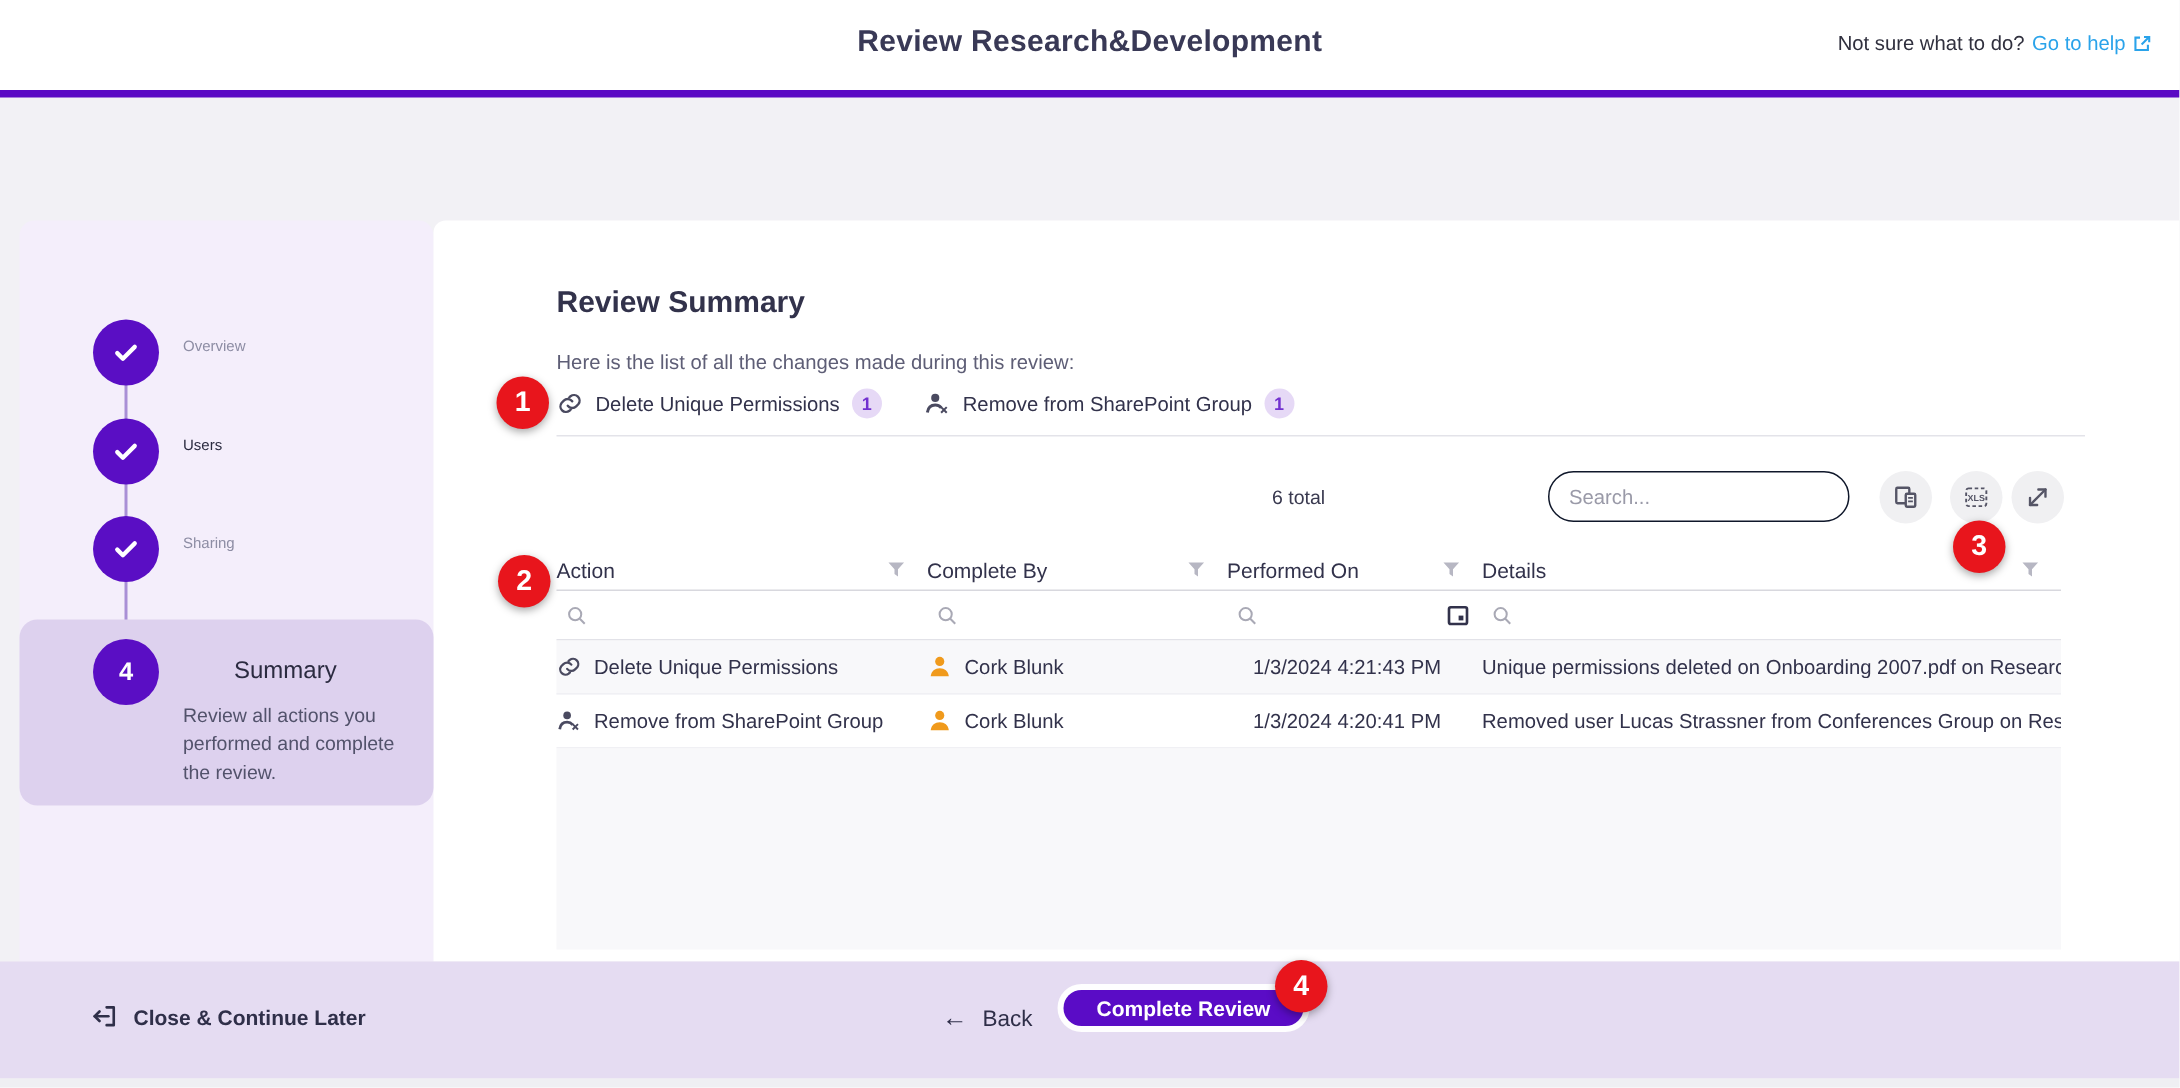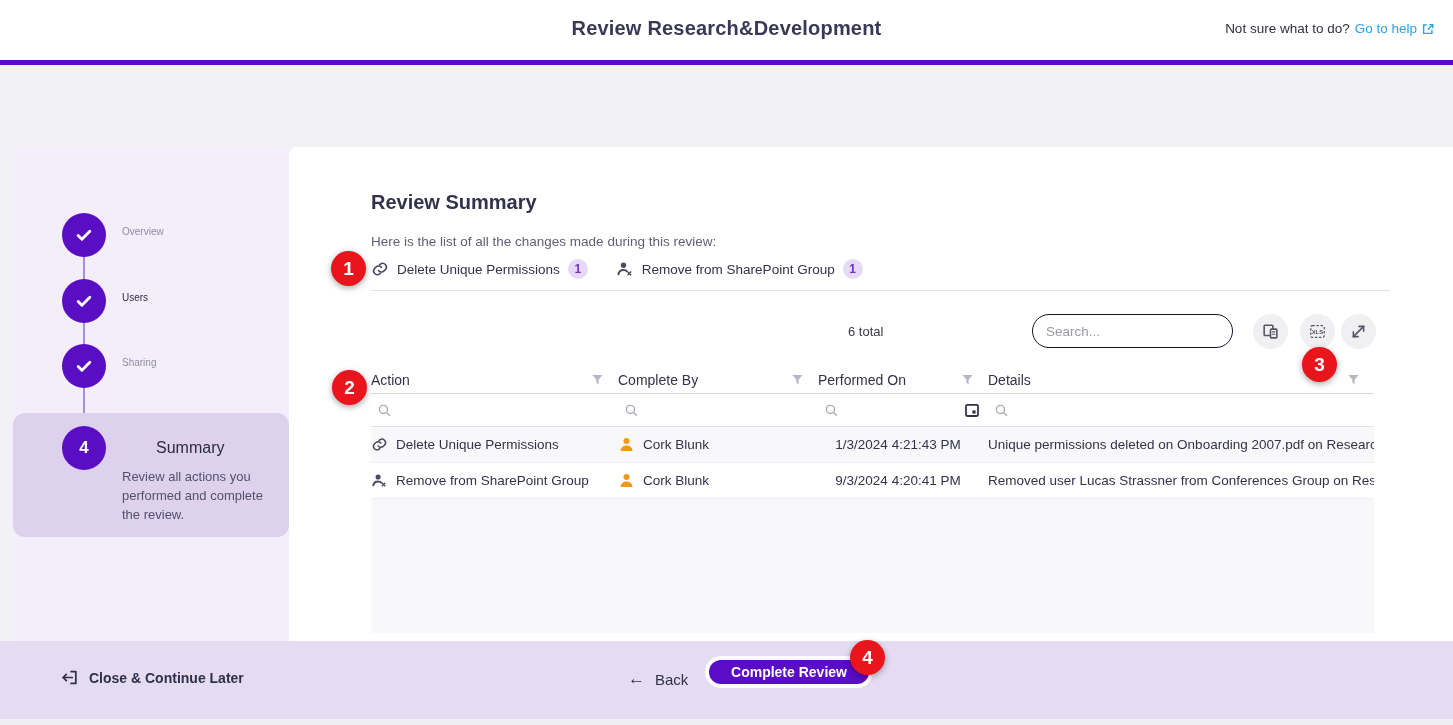--- a/index.html
+++ b/index.html
@@ -300,21 +300,21 @@
         </svg>
       <span>Remove from SharePoint Group</span>
     </div>
     <div class="dcell col-by cell-with-icon">
       <svg viewBox="0 0 24 24">
           <circle cx="12" cy="7" r="4.3" fill="#f09a1c"></circle>
           <path d="M3.5 21c.5-5 4-7.6 8.5-7.6s8 2.6 8.5 7.6z" fill="#f09a1c"></path>
         </svg>
       <span>Cork Blunk</span>
     </div>
-    <div class="dcell col-on">9/3/2024 4:20:41 PM</div>
+    <div class="dcell col-on">1/3/2024 4:20:41 PM</div>
     <div class="dcell col-details">Removed user Lucas Strassner from Conferences Group on Resear</div>
   </div>
 </div>
 <div class="abs empty-block"></div>
 
 <div class="abs footer-band"></div>
 <div class="abs bottom-strip"></div>
 
 <div class="abs close-later">
   <svg viewBox="0 0 24 24" fill="none" stroke="#2f2f49" stroke-width="2.2" stroke-linecap="round" stroke-linejoin="round">

